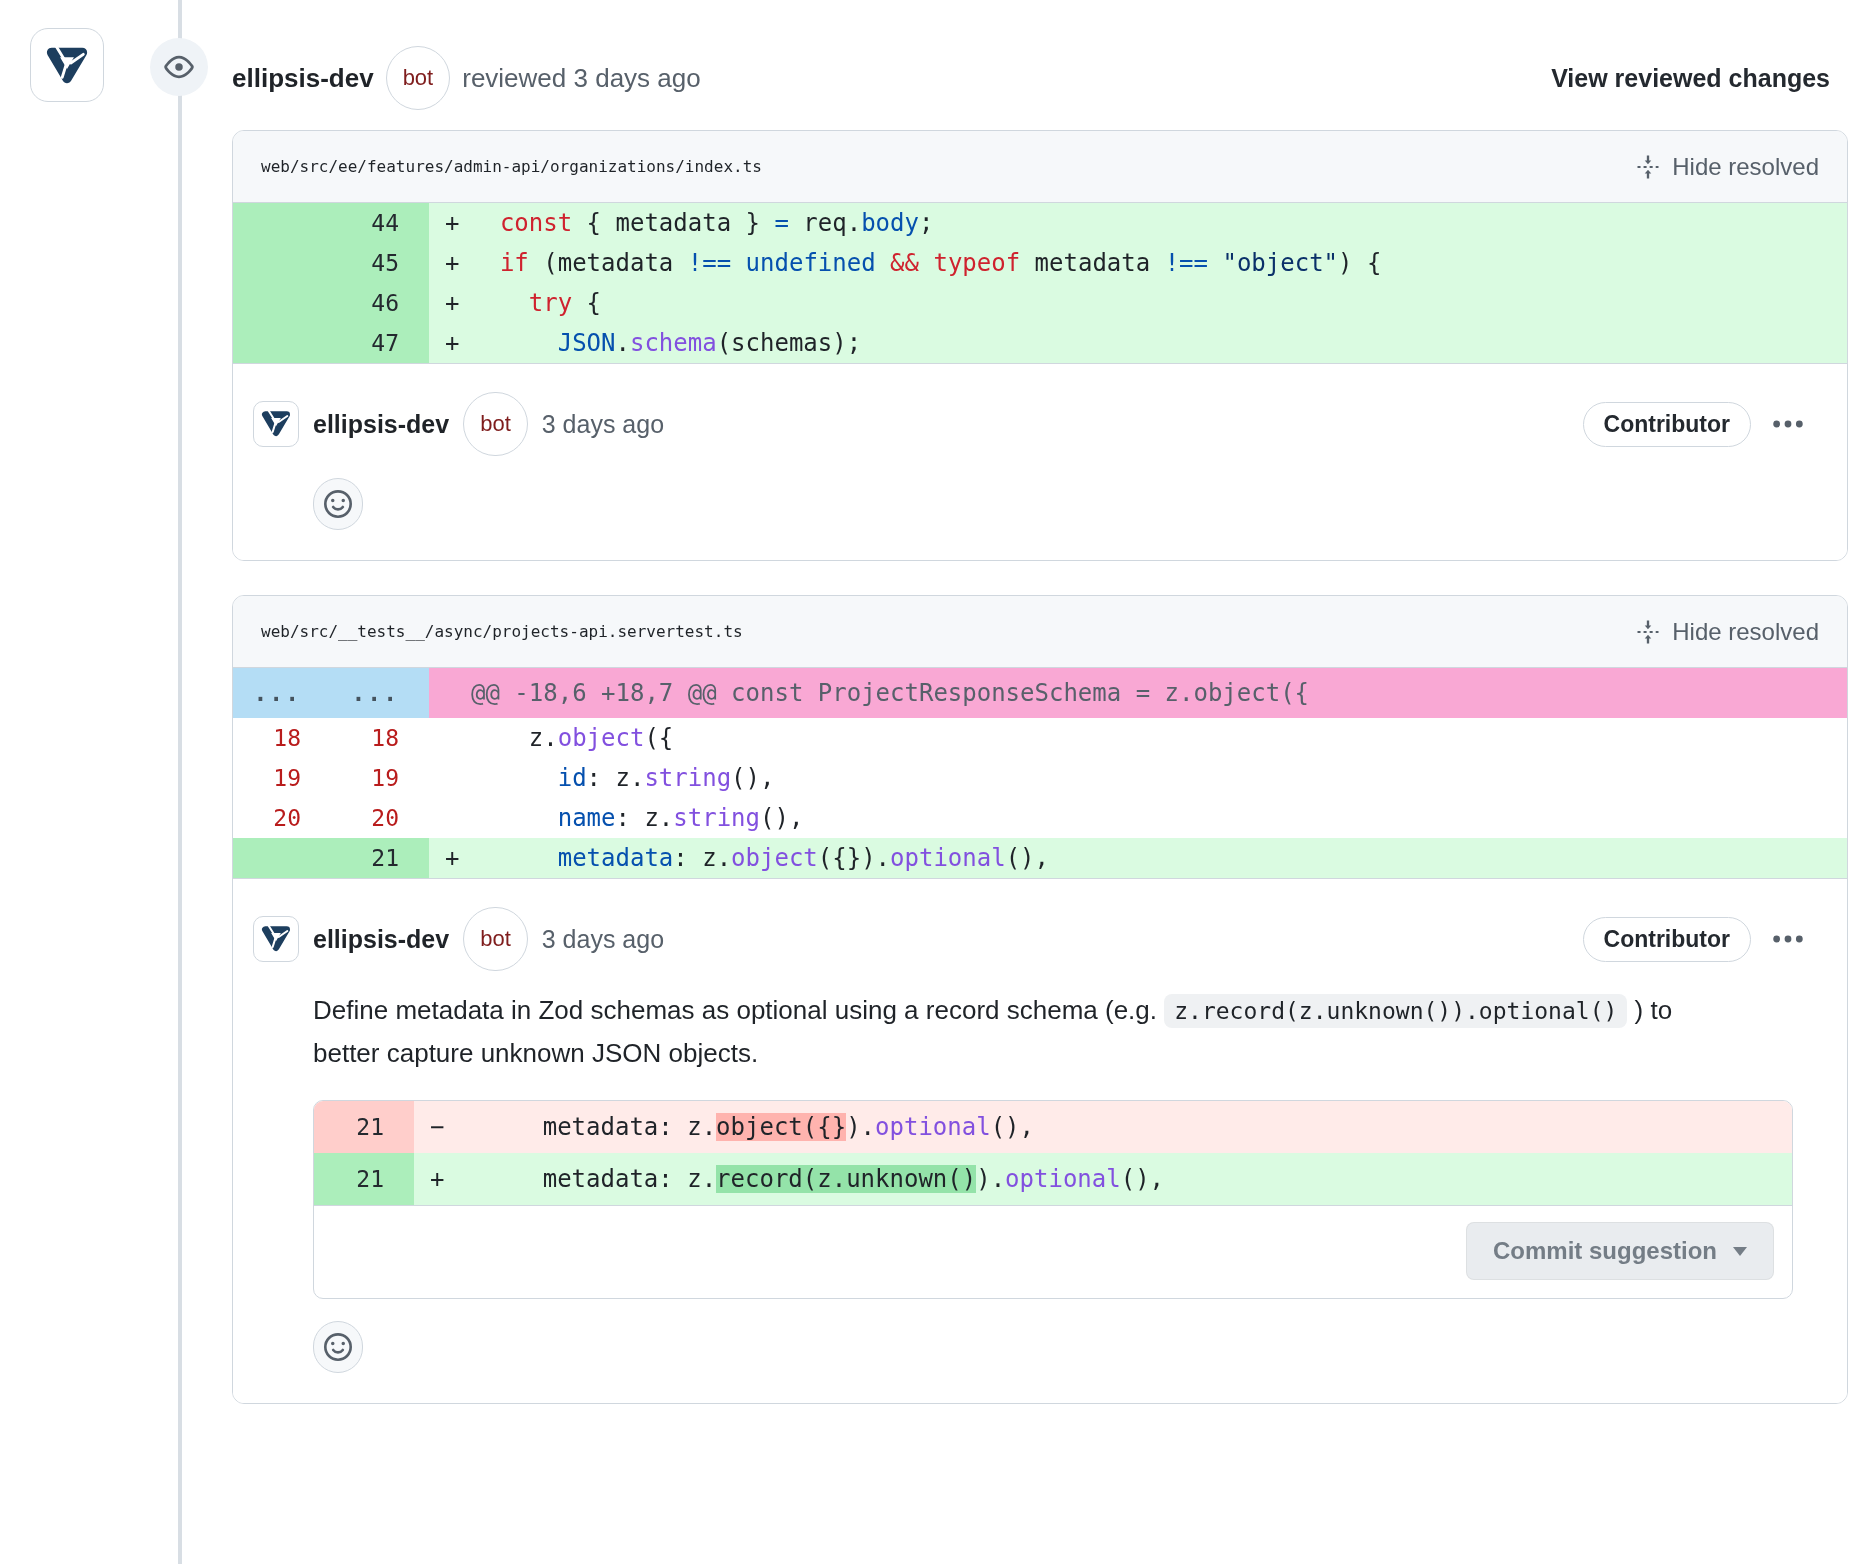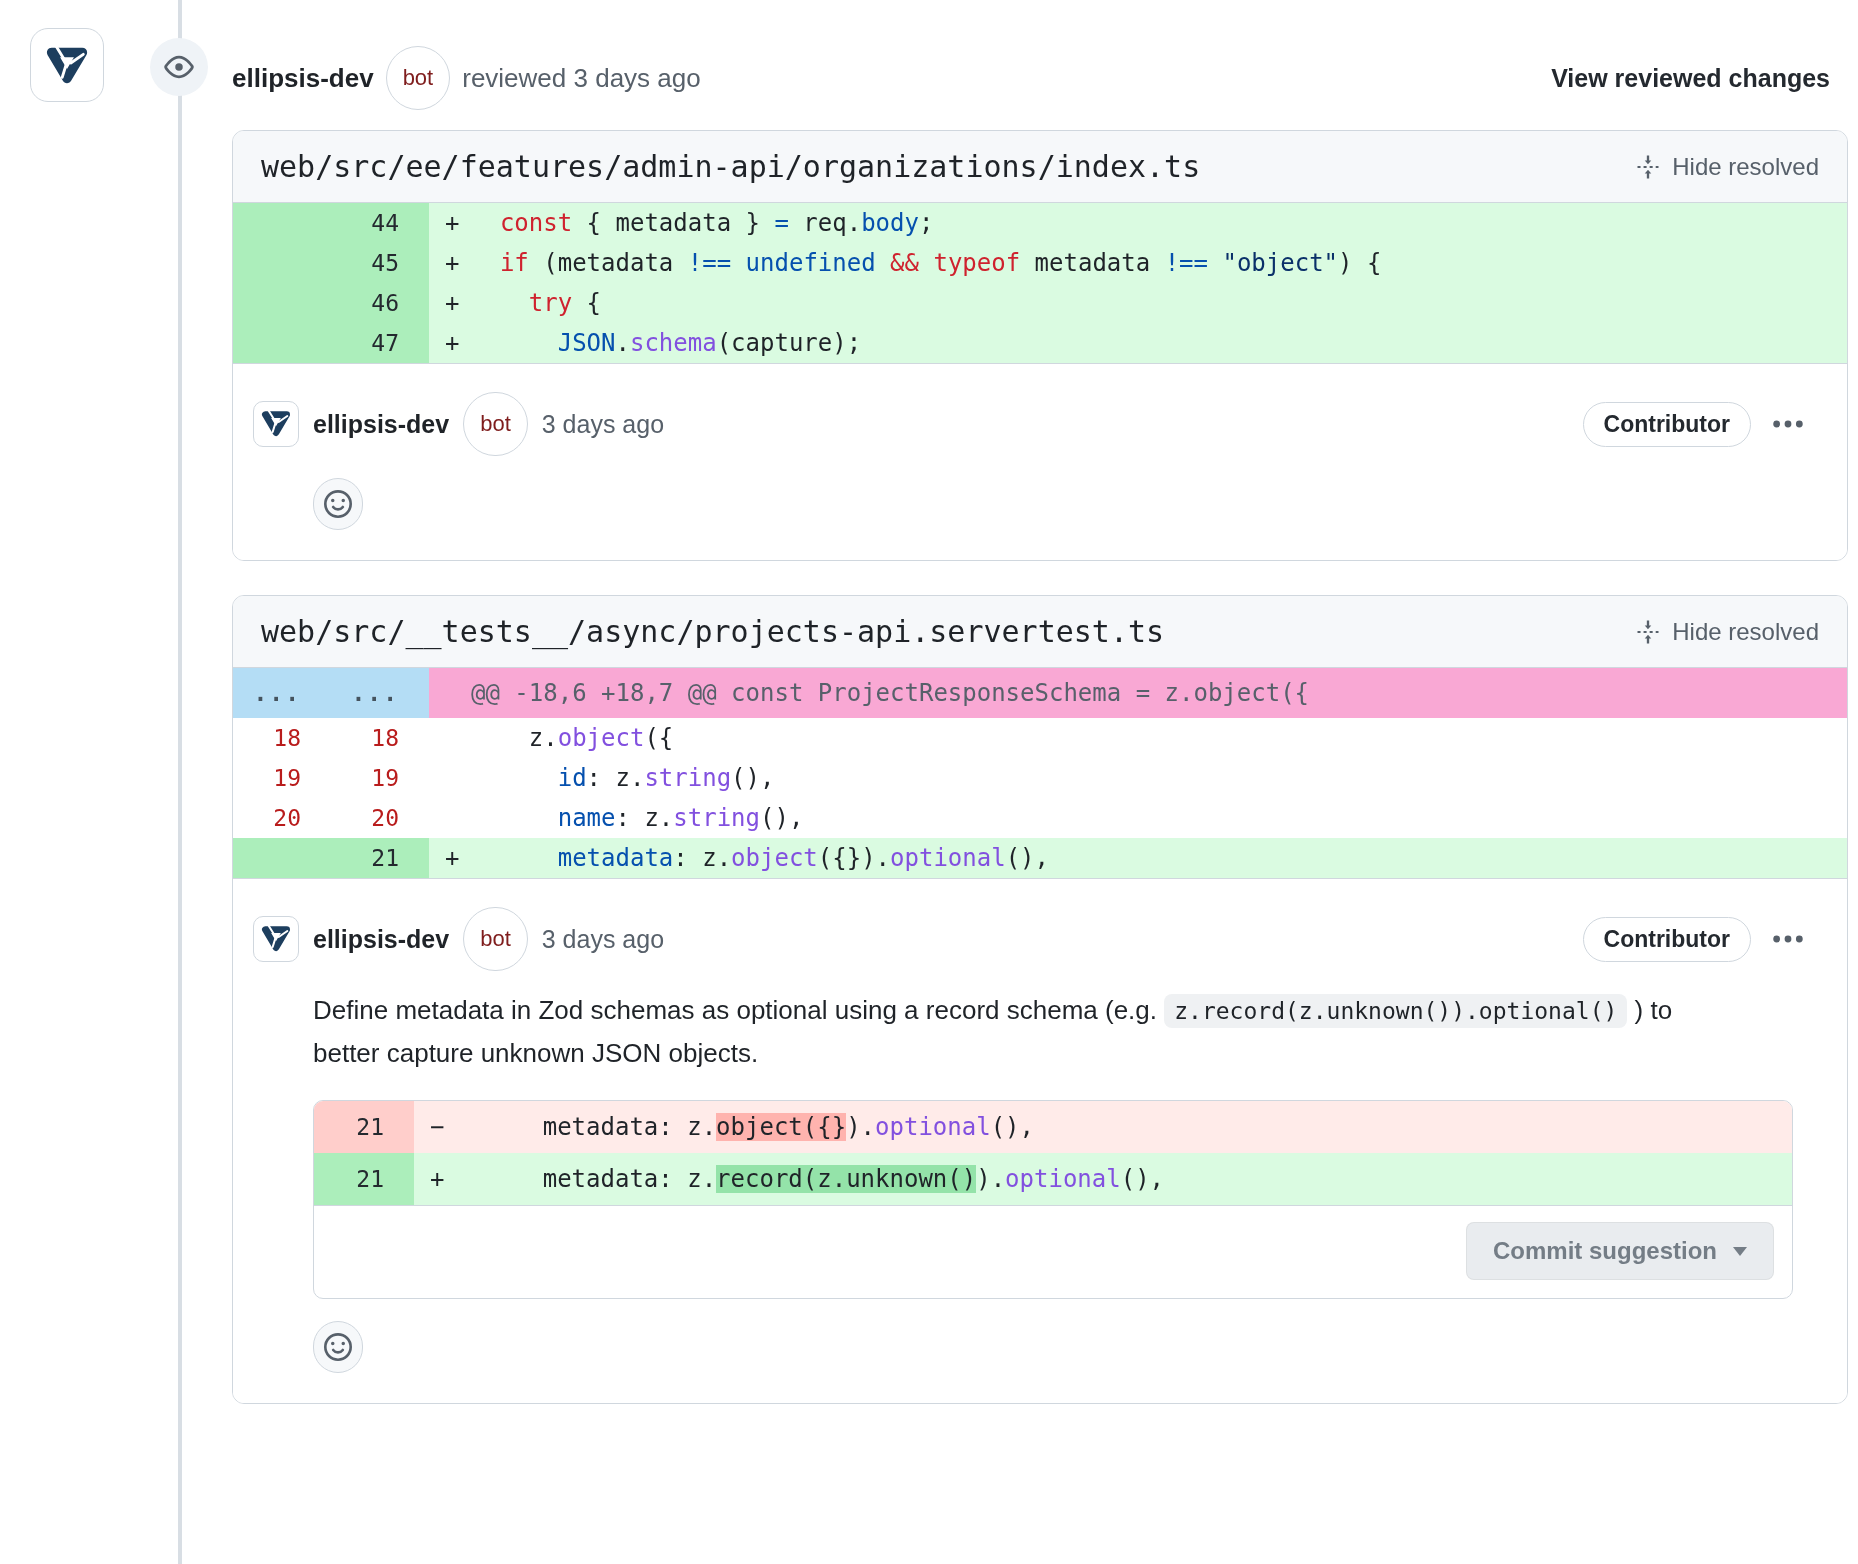--- a/index.html
+++ b/index.html
@@ -46,21 +46,21 @@
     margin-left:232px; width:1616px;
     border:1.5px solid #d0d7de; border-radius:12px;
     background:#fff; overflow:hidden;
   }
   .card-1 { margin-top:130px; }
   .card-2 { margin-top:34px; }
   .card-header {
     display:flex; align-items:center; height:72px; padding:0 28px;
     background:#f6f8fa; border-bottom:1.5px solid #d0d7de;
   }
-  .file-path { font-family:"DejaVu Sans Mono", monospace; font-size:30px; color:#1f2328; }
+  .file-path { font-family:"DejaVu Sans Mono", monospace; font-size:16px; color:#1f2328; }
   .hide-resolved {
     margin-left:auto; display:flex; align-items:center; gap:10px;
     background:transparent; border:none; color:#57606a; font-size:24px;
     font-family:"Liberation Sans", sans-serif; cursor:pointer;
   }
 
   
   .diff { border-bottom:1.5px solid #d0d7de; }
   .diff-row {
     display:flex; align-items:stretch; height:40px;
@@ -190,21 +190,21 @@
           <span class="code-cell"><span class="marker">+</span><span class="tok-p">  </span><span class="tok-k">if</span><span class="tok-p"> (metadata </span><span class="tok-c">!==</span><span class="tok-p"> </span><span class="tok-c">undefined</span><span class="tok-p"> </span><span class="tok-k">&amp;&amp;</span><span class="tok-p"> </span><span class="tok-k">typeof</span><span class="tok-p"> metadata </span><span class="tok-c">!==</span><span class="tok-p"> </span><span class="tok-s">"object"</span><span class="tok-p">) {</span></span>
         </div>
         <div class="diff-row add">
           <span class="num n1"></span>
           <span class="num n2">46</span>
           <span class="code-cell"><span class="marker">+</span><span class="tok-p">    </span><span class="tok-k">try</span><span class="tok-p"> {</span></span>
         </div>
         <div class="diff-row add">
           <span class="num n1"></span>
           <span class="num n2">47</span>
-          <span class="code-cell"><span class="marker">+</span><span class="tok-p">      </span><span class="tok-c">JSON</span><span class="tok-p">.</span><span class="tok-f">schema</span><span class="tok-p">(capture);</span></span>
+          <span class="code-cell"><span class="marker">+</span><span class="tok-p">      </span><span class="tok-c">JSON</span><span class="tok-p">.</span><span class="tok-f">schema</span><span class="tok-p">(schemas);</span></span>
         </div>
       </div>
 
     <div class="comment">
       <div class="comment-header">
         <span class="comment-avatar">
             <span class="logo-slot small">
   <svg width="32" height="32" viewBox="0 0 48 48">
     <path d="M24 40 L8 13 L40 13 Z" fill="none" stroke="#1d3e5e" stroke-width="10" stroke-linejoin="round" stroke-linecap="round"></path>
     <path d="M13 7 L21 20" stroke="#ffffff" stroke-width="3" stroke-linecap="round"></path>

